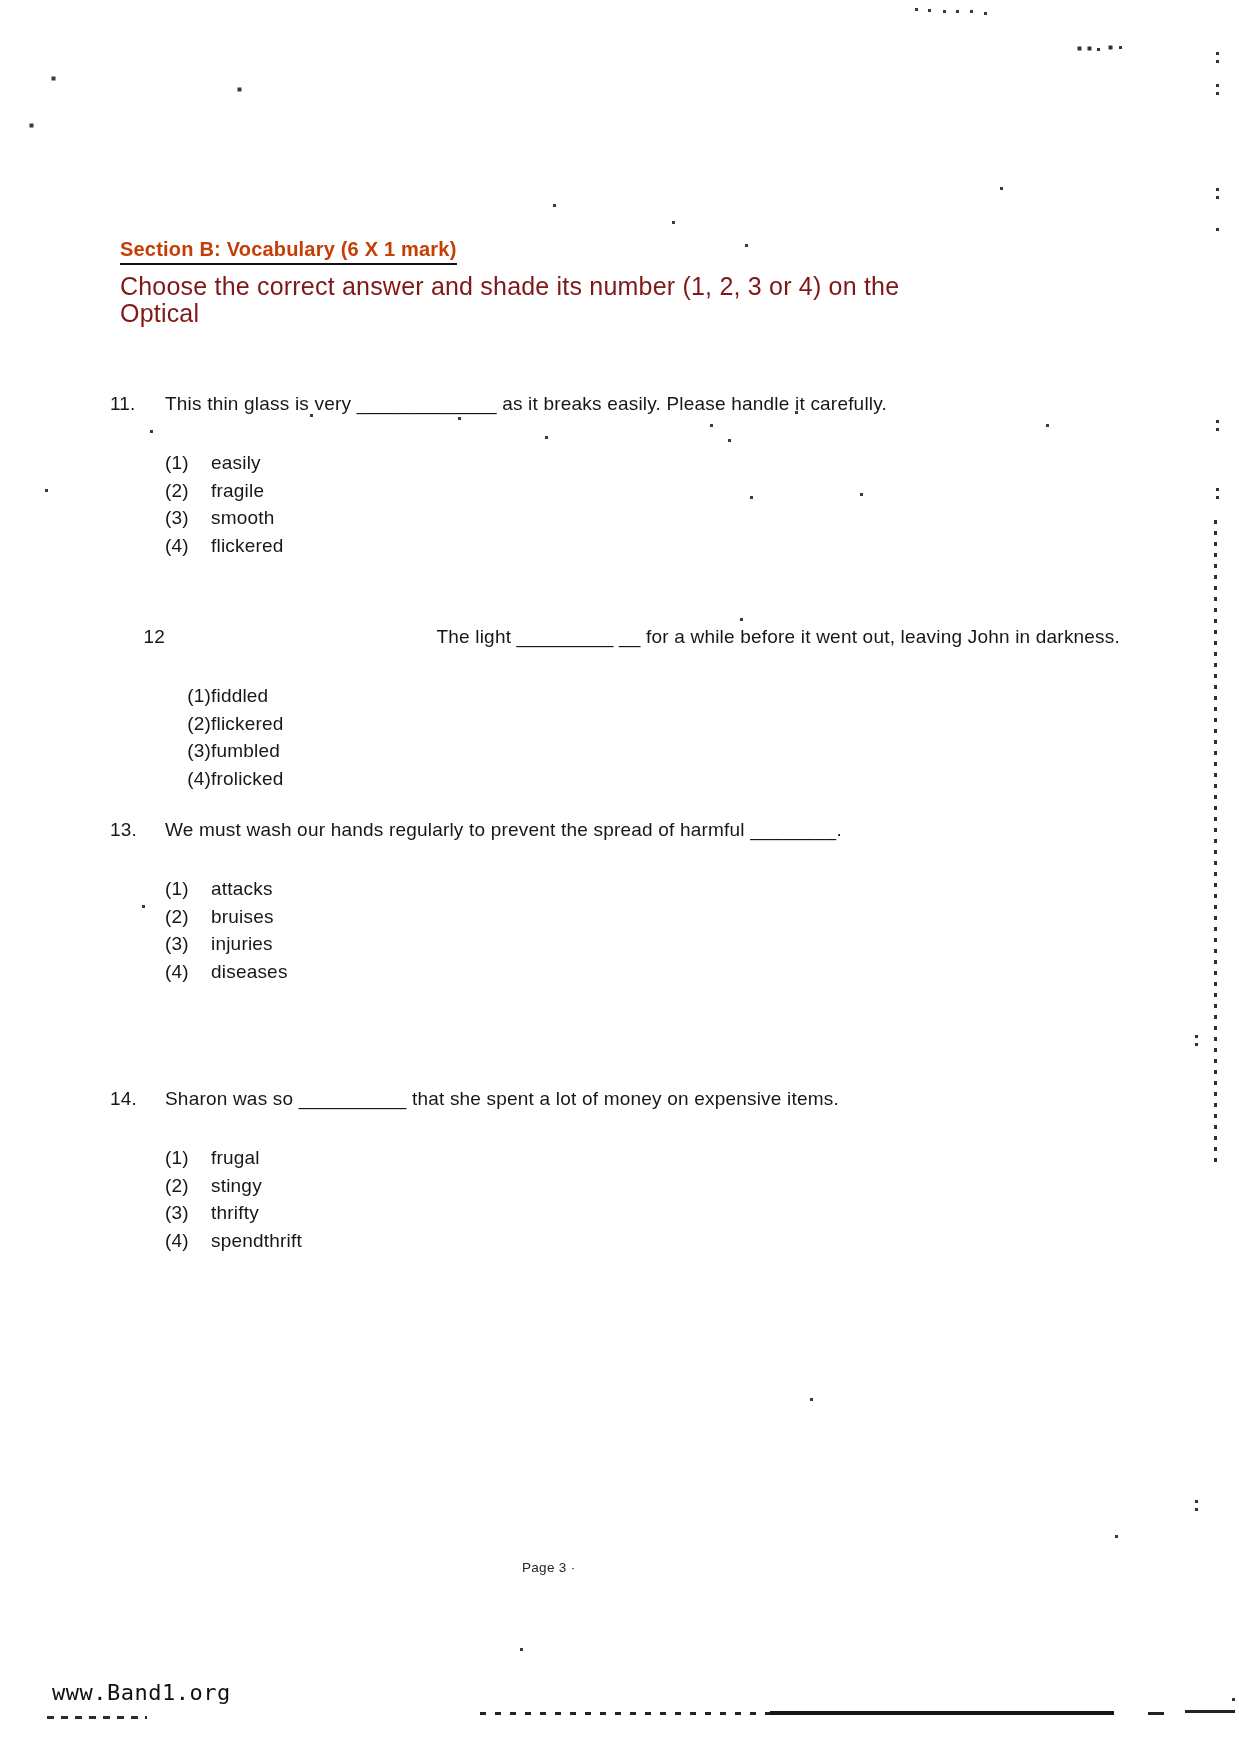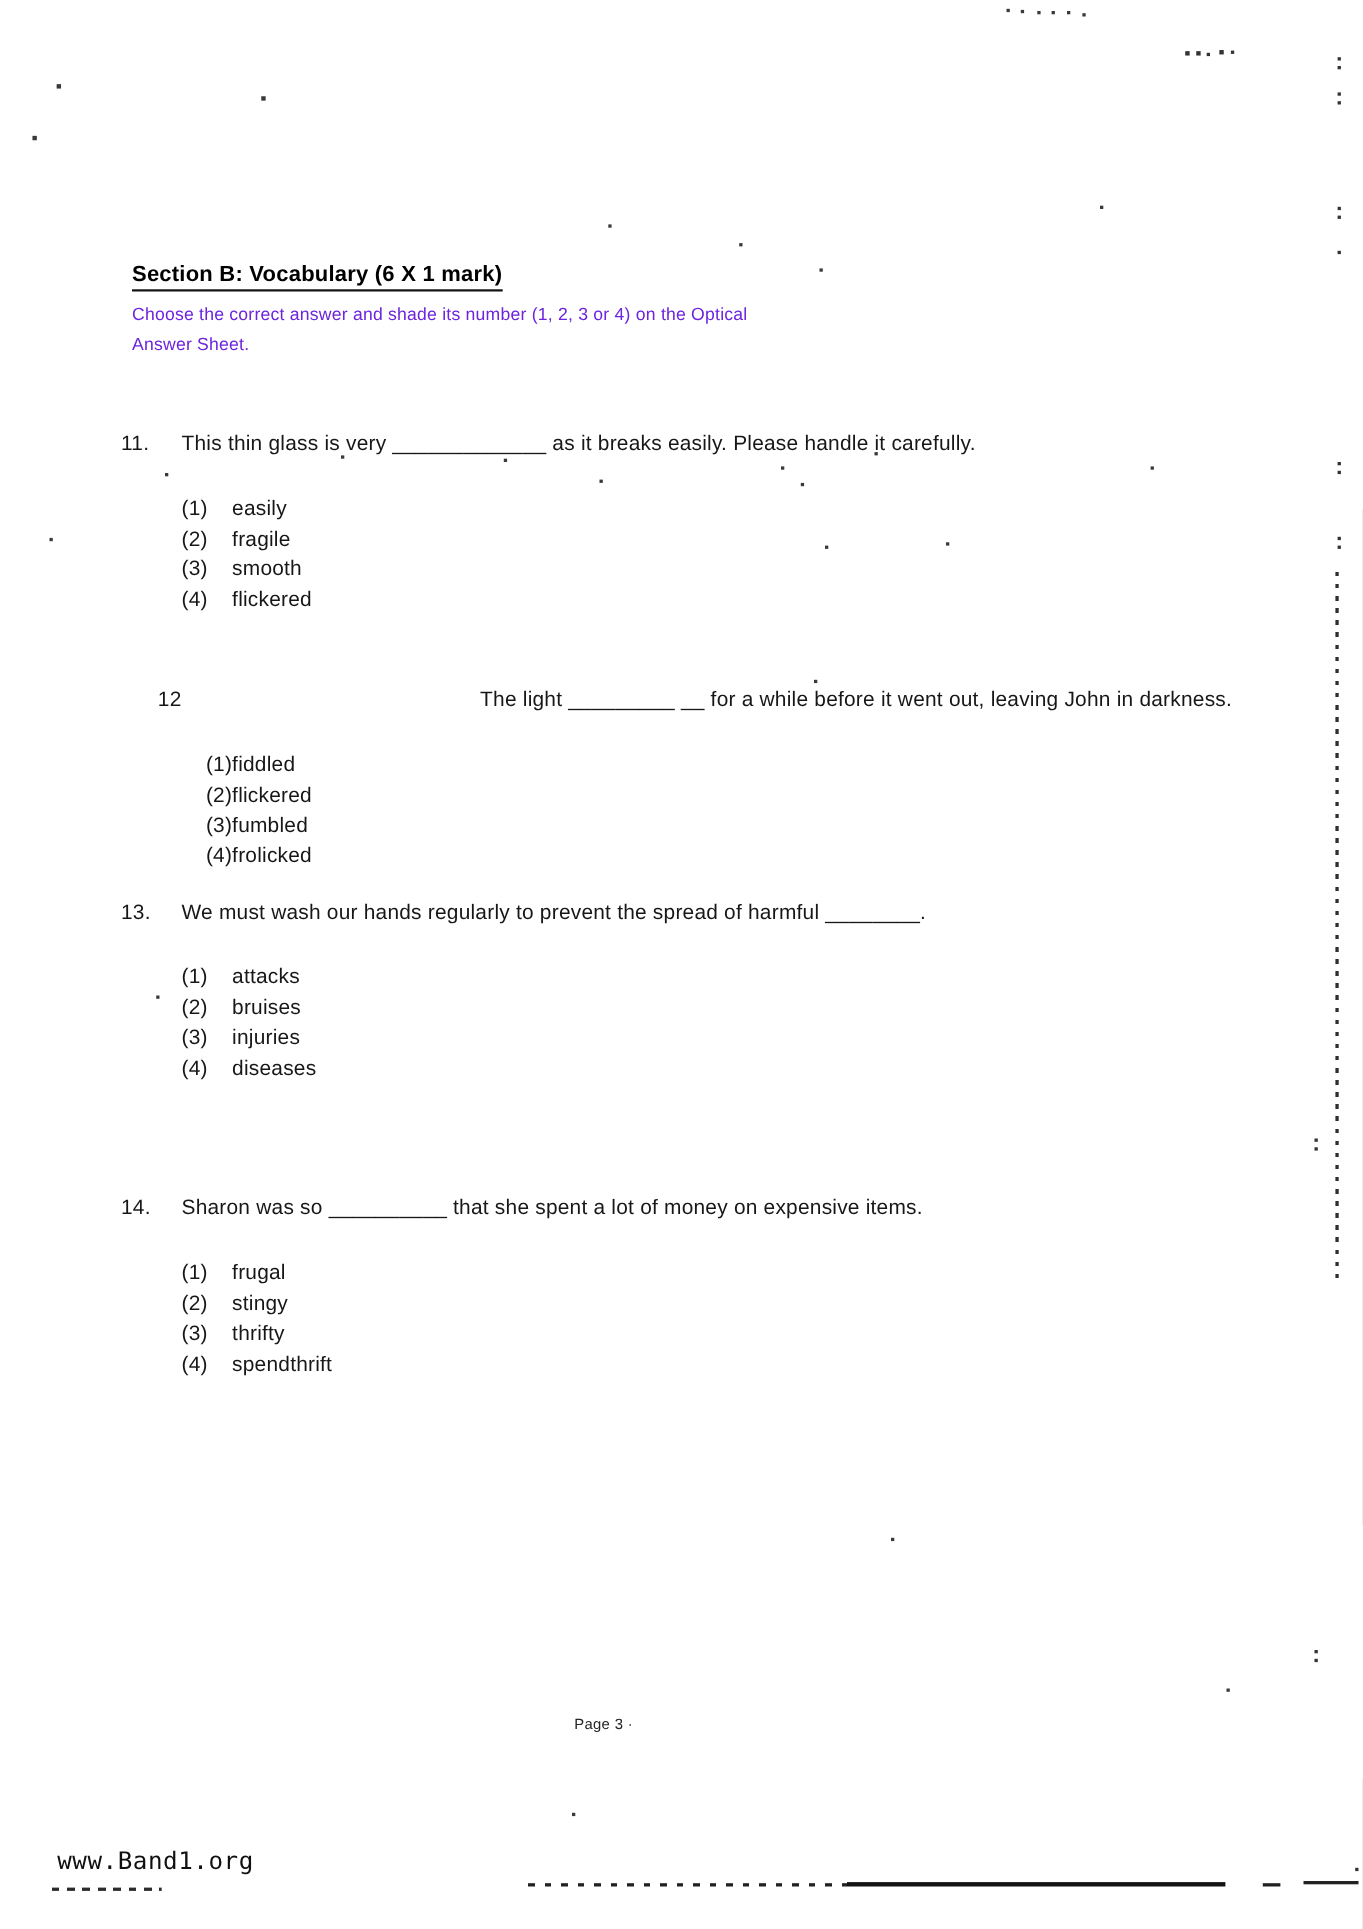--- a/index.html
+++ b/index.html
@@ -10,23 +10,23 @@
     font-family:"Liberation Sans", sans-serif;
     color:#1c1c1c;
     overflow:hidden;
   }
   .scanned{filter:blur(0.3px) contrast(1.05);}
   
   .header{position:absolute;left:120px;top:238px;width:800px;}
   .section-title{
     display:inline-block;
     font-size:20px;font-weight:bold;letter-spacing:0.2px;
-    border-bottom:2px solid #161616;padding-bottom:2px;color:#000000;text-align:center;
-  }
-  .instructions{margin-top:8px;font-size:16px;line-height:27px;color:#6d28d9;letter-spacing:0.2px;}
+    border-bottom:2px solid #161616;padding-bottom:2px;color:#c2410c;text-align:center;
+  }
+  .instructions{margin-top:8px;font-size:25px;line-height:27px;color:#7f1d1d;letter-spacing:0.2px;}
   
   .question{position:absolute;left:110px;width:1010px;}
   .q-line{display:flex;align-items:flex-start;font-size:19px;line-height:24px;letter-spacing:0.2px;}
   .q-num{width:55px;flex:0 0 55px;}
   .q-text{flex:1;}
   .options{margin:33px 0 0 55px;}
   .opt-row{display:flex;font-size:19px;line-height:27.5px;letter-spacing:0.2px;}
   .opt-num{width:46px;flex:0 0 46px;}
   
   .footer{position:absolute;left:522px;top:1560px;font-size:13.5px;color:#2a2a2a;letter-spacing:0.3px;text-align:right;}
@@ -81,21 +81,20 @@
 <body>
 
 <div class="page">
 
   <div class="scanned">
 
     <div class="header">
       <span class="section-title">Section B: Vocabulary (6 X 1 mark)</span>
       <div class="instructions">
         <div>Choose the correct answer and shade its number (1, 2, 3 or 4) on the Optical</div>
-        <div>Answer Sheet.</div>
       </div>
     </div>
 
     <div class="question" style="top:392px;">
       <div class="q-line">
         <span class="q-num">11.</span>
         <span class="q-text">This thin glass is very _____________ as it breaks easily. Please handle it carefully.</span>
       </div>
       <div class="options">
         <div class="opt-row">

